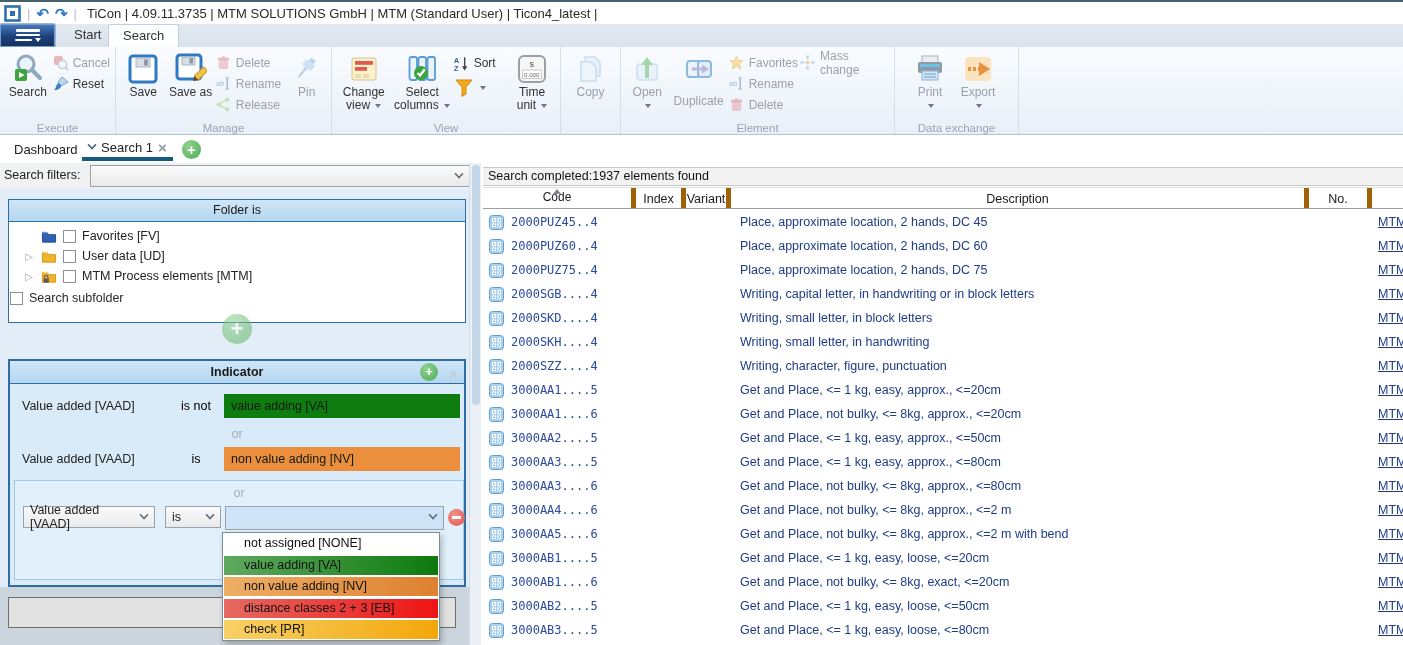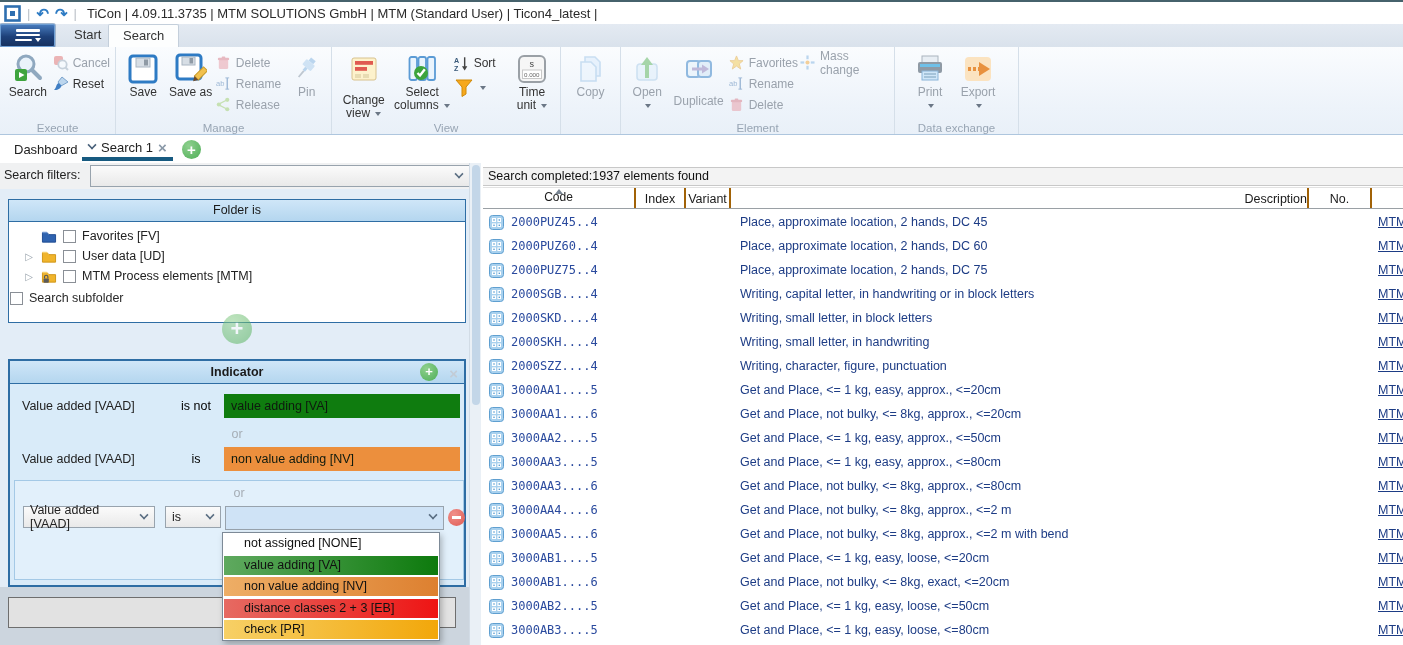--- a/index.html
+++ b/index.html
@@ -86,21 +86,21 @@
   .ddopt:last-child { margin-bottom:0; }
   #bottom-bar { position:absolute; left:8px; top:434px; width:448px; height:31px; background:#e2e2e2; border:1px solid #6e6e6e; }
   #left-scrollbar { position:absolute; right:0; top:0; width:12px; height:100%; background:#eaf0f6; border-left:1px solid #d2dce6; }
   #left-scroll-thumb { position:absolute; left:2px; top:2px; width:8px; height:240px; background:#c3d6e8; border-radius:4px; }
   .minuscircle { position:absolute; width:17px; height:17px; border-radius:50%; background:radial-gradient(circle at 35% 30%, #f0908a, #df5a52); display:flex; align-items:center; justify-content:center; cursor:pointer; }
   .minuscircle::before { content:""; width:9px; height:2.5px; background:#fff; }
   
   #rightpanel { position:absolute; left:483px; top:161px; width:920px; height:484px; background:#fff; overflow:hidden; }
   #status-bar { position:absolute; left:0; top:4px; width:100%; height:19px; background:#f3f3f3; border-top:1px solid #c8c8c8; border-bottom:1px solid #c8c8c8; line-height:17px; padding-left:5px; font-size:12.5px; color:#111; }
   #grid-header { position:absolute; left:0; top:24px; width:100%; height:22px; display:flex; border-bottom:1px solid #9aa0a5; border-top:1px solid #e2e2e2; background:#fff; }
-  .hcell { position:relative; border-right:2px solid #a16207; display:flex; align-items:flex-end; justify-content:center; padding-bottom:2px; font-size:12.5px; color:#1a1a1a; }
+  .hcell { position:relative; border-right:5px solid #a16207; display:flex; align-items:flex-end; justify-content:center; padding-bottom:2px; font-size:12.5px; color:#1a1a1a; }
   .hcell .sortmark { position:absolute; top:1px; left:50%; transform:translateX(-50%); width:0; height:0; border-left:4px solid transparent; border-right:4px solid transparent; border-bottom:5px solid #7a8694; }
   #grid-body { position:absolute; left:0; top:47px; width:100%; bottom:0; overflow:hidden; }
   .grow { display:flex; align-items:center; height:24px; cursor:default; }
   .gcell { overflow:hidden; white-space:nowrap; flex-shrink:0; }
   .c-code { width:153px; display:flex; align-items:center; gap:7px; padding-left:6px;
     font-family:"DejaVu Sans Mono", monospace; font-size:12px; color:#2a4a9e; }
   .c-index { width:50px; } .c-variant { width:45px; }
   .c-desc { width:578px; padding-left:9px; font-size:12.5px; color:#1d3c85; }
   .c-no { width:63px; }
   .c-extra { flex:1; font-size:12.5px; color:#1d3c85; padding-left:6px;text-decoration:underline; }
@@ -246,21 +246,21 @@
                 <line x1="14" y1="17" x2="14" y2="25" stroke="#8a97a5" stroke-width="1.8"></line>
               </g>
             </svg>
         </span>
         <span class="blabel">Pin</span>
       </div>
       <div class="glabel">Manage</div>
     </div>
 
     <div class="rgroup" style="width:229px;">
-      <div class="bigbtn" style="width:56px;justify-content:space-between;">
+      <div class="bigbtn" style="width:56px;">
         <span class="bicon">
           <svg width="30" height="30" viewBox="0 0 30 30">
               <rect x="3" y="4" width="24" height="22" rx="2" fill="#fdf2cc" stroke="#d8c28e"></rect>
               <rect x="6" y="7" width="18" height="3.8" fill="#e05a50"></rect>
               <rect x="6" y="13" width="12" height="3.8" fill="#e05a50"></rect>
               <rect x="6" y="20" width="6" height="4" fill="#e8dcb2"></rect>
               <rect x="14" y="20" width="6" height="4" fill="#e8dcb2"></rect>
             </svg>
         </span>
         <span class="blabel"><span>Change view</span> <span class="dd"></span></span>
@@ -555,21 +555,21 @@
       <div class="hcell c-code" style="width:153px; justify-content:center; padding-left:0;">
         <span class="sortmark"></span>
         <span style="font-family:'Liberation Sans',sans-serif; color:#1a1a1a;">Code</span>
       </div>
       <div class="hcell" style="width:50px;">
           <span>Index</span>
         </div>
       <div class="hcell" style="width:45px;">
           <span>Variant</span>
         </div>
-      <div class="hcell" style="width:578px;justify-content:flex-end;">
+      <div class="hcell" style="width:578px;">
           <span>Description</span>
         </div>
       <div class="hcell" style="width:63px;">
           <span>No.</span>
         </div>
       <div class="hcell" style="flex:1; border-right:none;"></div>
     </div>
     <div id="grid-body">
   <div class="grow">
     <div class="gcell c-code">

